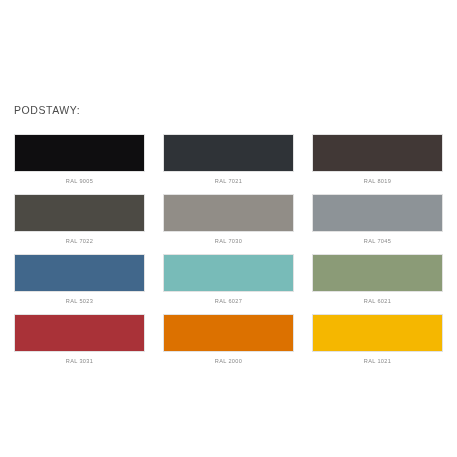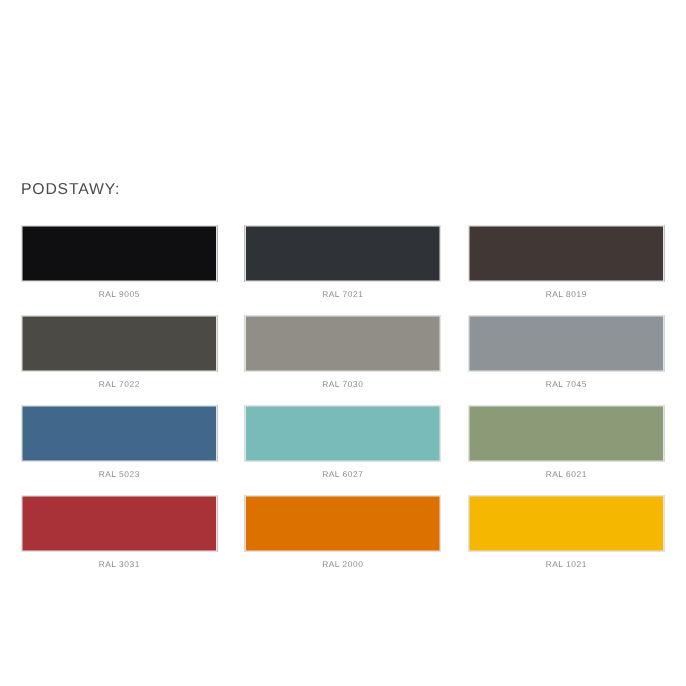--- a/index.html
+++ b/index.html
@@ -28,21 +28,21 @@
     top: 104px;
     width: 429px;
   }
 
   #section-title {
     font-size: 10.5px;
     letter-spacing: 0.55px;
     color: #4b4b4b;
     font-weight: 400;
     line-height: 13px;
-    margin: 16px 0 17px 0;
+    margin: 0 0 17px 0;
     white-space: nowrap;
   }
 
   .swatch-grid {
     display: flex;
     flex-direction: column;
     gap: 9px;
   }
 
   .swatch-row {

